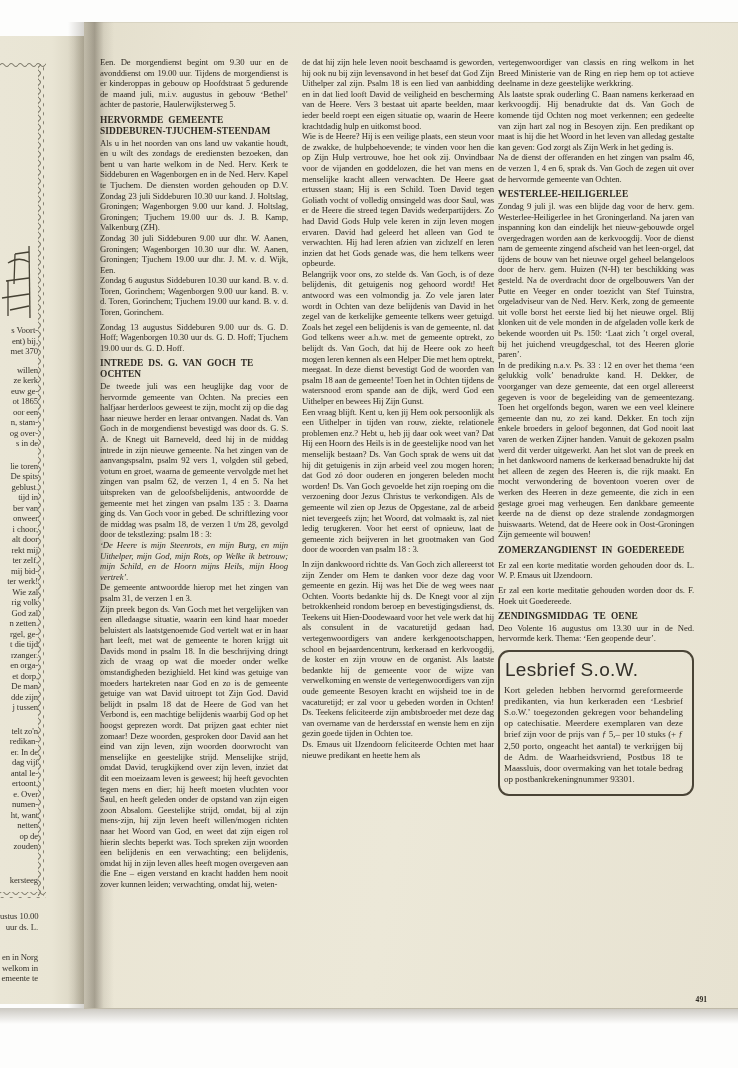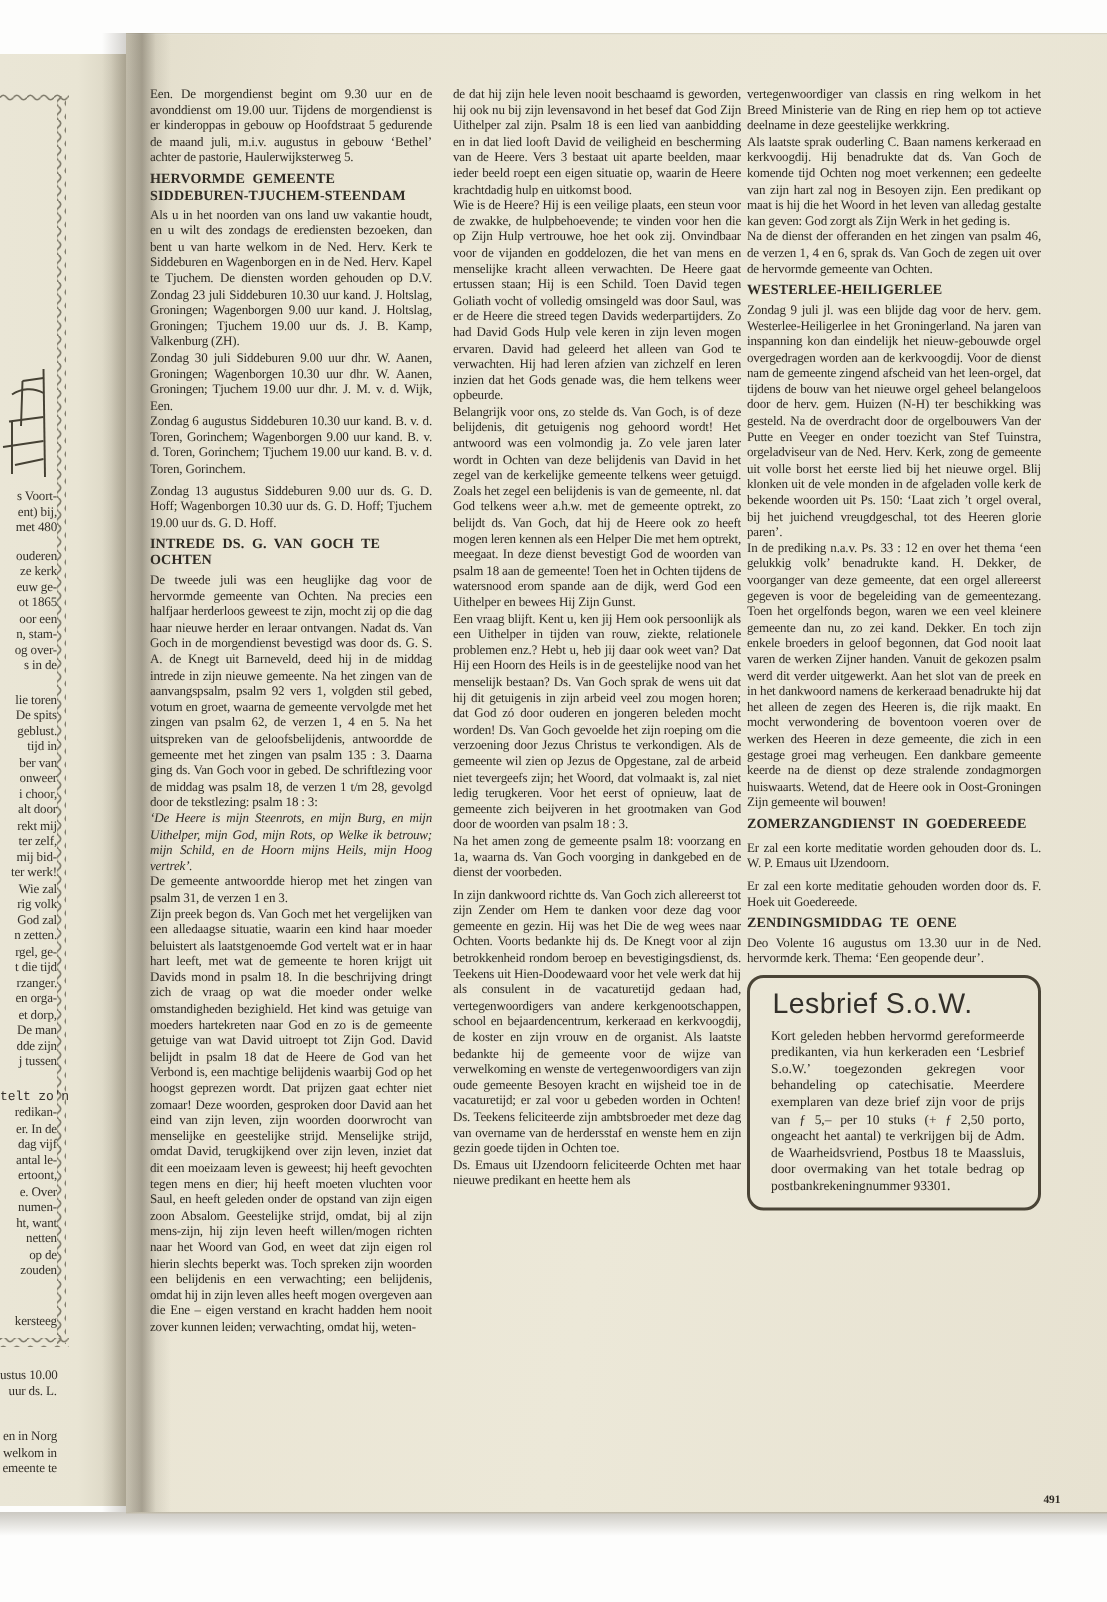--- a/index.html
+++ b/index.html
@@ -30,21 +30,21 @@
   .col-1{left:16px;width:188px;}
   .col-2{left:218px;width:192px;}
   .col-3{left:414px;width:196px;}
   .col p,.col h3{margin:0;text-align:justify;}
   .col .gap{margin-top:4px;}
   .col h3.h{font-weight:700;font-size:9.4px;letter-spacing:0.1px;word-spacing:2.5px;
     white-space:pre-line;margin:5px 0 1px 0;line-height:10.8px;text-align:left;}
   .col p.q{font-style:italic;}
 
   
-  .lesbrief-box{margin-top:6px;border:2px solid #4a4436;border-radius:11px;padding:7px 9px 9px 14px;}
+  .lesbrief-box{margin-top:6px;border:2px solid #4a4436;border-radius:11px;padding:7px 9px 9px 4px;}
   .box-title{font-family:"Liberation Sans",sans-serif;font-size:19px;color:#33302a;
     letter-spacing:0.3px;margin:0 0 5px 1px;line-height:21px;text-align:left;}
   .box-body{font-size:9px;line-height:11.1px;letter-spacing:-0.05px;}
 
   .page-number{position:absolute;top:972px;left:593px;width:30px;text-align:right;
     font-size:7.6px;font-weight:700;color:#2f2b24;}
 </style>
 </head>
 <body>
 
@@ -70,22 +70,22 @@
         <path d="M29,8 L15,10 M15,10 L14,40"></path>
         <path d="M29,18 C22,14 14,15 8,19"></path>
         <path d="M29,34 L6,37 M8,37 L8,72"></path>
         <path d="M29,50 L2,54"></path>
         <path d="M29,62 L10,66"></path>
       </g>
     </svg>
     <div class="frag-wrap">
         <div class="frag">s Voort-</div>
         <div class="frag">ent) bij,</div>
-        <div class="frag">met 480</div>
-        <div class="frag" style="margin-top: 8px;">ouderen</div>
+        <div class="frag">met 370</div>
+        <div class="frag" style="margin-top: 8px;">willen</div>
         <div class="frag">ze kerk</div>
         <div class="frag">euw ge-</div>
         <div class="frag">ot 1865</div>
         <div class="frag">oor een</div>
         <div class="frag">n, stam-</div>
         <div class="frag">og over-</div>
         <div class="frag">s in de</div>
         <div class="frag" style="margin-top: 12px;">lie toren</div>
         <div class="frag">De spits</div>
         <div class="frag">geblust.</div>
@@ -103,21 +103,21 @@
         <div class="frag">God zal</div>
         <div class="frag">n zetten.</div>
         <div class="frag">rgel, ge-</div>
         <div class="frag">t die tijd</div>
         <div class="frag">rzanger.</div>
         <div class="frag">en orga-</div>
         <div class="frag">et dorp,</div>
         <div class="frag">De man</div>
         <div class="frag">dde zijn</div>
         <div class="frag">j tussen</div>
-        <div class="frag" style="margin-top: 13px; font-family: Liberation Mono, monospace;">telt zo'n</div>
+        <div class="frag" style="margin-top: 13px;">telt zo'n</div>
         <div class="frag">redikan-</div>
         <div class="frag">er. In de</div>
         <div class="frag">dag vijf</div>
         <div class="frag">antal le-</div>
         <div class="frag">ertoont,</div>
         <div class="frag">e. Over</div>
         <div class="frag">numen-</div>
         <div class="frag">ht, want</div>
         <div class="frag">netten</div>
         <div class="frag">op de</div>
@@ -145,21 +145,20 @@
         <p class="p">De tweede juli was een heuglijke dag voor de hervormde gemeente van Ochten. Na precies een halfjaar herderloos geweest te zijn, mocht zij op die dag haar nieuwe herder en leraar ontvangen. Nadat ds. Van Goch in de morgendienst bevestigd was door ds. G. S. A. de Knegt uit Barneveld, deed hij in de middag intrede in zijn nieuwe gemeente. Na het zingen van de aanvangspsalm, psalm 92 vers 1, volgden stil gebed, votum en groet, waarna de gemeente vervolgde met het zingen van psalm 62, de verzen 1, 4 en 5. Na het uitspreken van de geloofsbelijdenis, antwoordde de gemeente met het zingen van psalm 135 : 3. Daarna ging ds. Van Goch voor in gebed. De schriftlezing voor de middag was psalm 18, de verzen 1 t/m 28, gevolgd door de tekstlezing: psalm 18 : 3:</p>
         <p class="q">‘De Heere is mijn Steenrots, en mijn Burg, en mijn Uithelper, mijn God, mijn Rots, op Welke ik betrouw; mijn Schild, en de Hoorn mijns Heils, mijn Hoog vertrek’.</p>
         <p class="p">De gemeente antwoordde hierop met het zingen van psalm 31, de verzen 1 en 3.</p>
         <p class="p">Zijn preek begon ds. Van Goch met het vergelijken van een alledaagse situatie, waarin een kind haar moeder beluistert als laatstgenoemde God vertelt wat er in haar hart leeft, met wat de gemeente te horen krijgt uit Davids mond in psalm 18. In die beschrijving dringt zich de vraag op wat die moeder onder welke omstandigheden bezighield. Het kind was getuige van moeders hartekreten naar God en zo is de gemeente getuige van wat David uitroept tot Zijn God. David belijdt in psalm 18 dat de Heere de God van het Verbond is, een machtige belijdenis waarbij God op het hoogst geprezen wordt. Dat prijzen gaat echter niet zomaar! Deze woorden, gesproken door David aan het eind van zijn leven, zijn woorden doorwrocht van menselijke en geestelijke strijd. Menselijke strijd, omdat David, terugkijkend over zijn leven, inziet dat dit een moeizaam leven is geweest; hij heeft gevochten tegen mens en dier; hij heeft moeten vluchten voor Saul, en heeft geleden onder de opstand van zijn eigen zoon Absalom. Geestelijke strijd, omdat, bij al zijn mens-zijn, hij zijn leven heeft willen/mogen richten naar het Woord van God, en weet dat zijn eigen rol hierin slechts beperkt was. Toch spreken zijn woorden een belijdenis en een verwachting; een belijdenis, omdat hij in zijn leven alles heeft mogen overgeven aan die Ene – eigen verstand en kracht hadden hem nooit zover kunnen leiden; verwachting, omdat hij, weten-</p>
       </div>
     <div class="col col-2">
         <p class="p">de dat hij zijn hele leven nooit beschaamd is geworden, hij ook nu bij zijn levensavond in het besef dat God Zijn Uithelper zal zijn. Psalm 18 is een lied van aanbidding en in dat lied looft David de veiligheid en bescherming van de Heere. Vers 3 bestaat uit aparte beelden, maar ieder beeld roept een eigen situatie op, waarin de Heere krachtdadig hulp en uitkomst bood.</p>
         <p class="p">Wie is de Heere? Hij is een veilige plaats, een steun voor de zwakke, de hulpbehoevende; te vinden voor hen die op Zijn Hulp vertrouwe, hoe het ook zij. Onvindbaar voor de vijanden en goddelozen, die het van mens en menselijke kracht alleen verwachten. De Heere gaat ertussen staan; Hij is een Schild. Toen David tegen Goliath vocht of volledig omsingeld was door Saul, was er de Heere die streed tegen Davids wederpartijders. Zo had David Gods Hulp vele keren in zijn leven mogen ervaren. David had geleerd het alleen van God te verwachten. Hij had leren afzien van zichzelf en leren inzien dat het Gods genade was, die hem telkens weer opbeurde.</p>
         <p class="p">Belangrijk voor ons, zo stelde ds. Van Goch, is of deze belijdenis, dit getuigenis nog gehoord wordt! Het antwoord was een volmondig ja. Zo vele jaren later wordt in Ochten van deze belijdenis van David in het zegel van de kerkelijke gemeente telkens weer getuigd. Zoals het zegel een belijdenis is van de gemeente, nl. dat God telkens weer a.h.w. met de gemeente optrekt, zo belijdt ds. Van Goch, dat hij de Heere ook zo heeft mogen leren kennen als een Helper Die met hem optrekt, meegaat. In deze dienst bevestigt God de woorden van psalm 18 aan de gemeente! Toen het in Ochten tijdens de watersnood erom spande aan de dijk, werd God een Uithelper en bewees Hij Zijn Gunst.</p>
         <p class="p">Een vraag blijft. Kent u, ken jij Hem ook persoonlijk als een Uithelper in tijden van rouw, ziekte, relationele problemen enz.? Hebt u, heb jij daar ook weet van? Dat Hij een Hoorn des Heils is in de geestelijke nood van het menselijk bestaan? Ds. Van Goch sprak de wens uit dat hij dit getuigenis in zijn arbeid veel zou mogen horen; dat God zó door ouderen en jongeren beleden mocht worden! Ds. Van Goch gevoelde het zijn roeping om die verzoening door Jezus Christus te verkondigen. Als de gemeente wil zien op Jezus de Opgestane, zal de arbeid niet tevergeefs zijn; het Woord, dat volmaakt is, zal niet ledig terugkeren. Voor het eerst of opnieuw, laat de gemeente zich beijveren in het grootmaken van God door de woorden van psalm 18 : 3.</p>
-        <p class="p">Na het amen zong de gemeente psalm 18: voorzang en 1a, waarna ds. Van Goch voorging in dankgebed en de dienst der voorbeden.</p>
         <p class="p gap">In zijn dankwoord richtte ds. Van Goch zich allereerst tot zijn Zender om Hem te danken voor deze dag voor gemeente en gezin. Hij was het Die de weg wees naar Ochten. Voorts bedankte hij ds. De Knegt voor al zijn betrokkenheid rondom beroep en bevestigingsdienst, ds. Teekens uit Hien-Doodewaard voor het vele werk dat hij als consulent in de vacaturetijd gedaan had, vertegenwoordigers van andere kerkgenootschappen, school en bejaardencentrum, kerkeraad en kerkvoogdij, de koster en zijn vrouw en de organist. Als laatste bedankte hij de gemeente voor de wijze van verwelkoming en wenste de vertegenwoordigers van zijn oude gemeente Besoyen kracht en wijsheid toe in de vacaturetijd; er zal voor u gebeden worden in Ochten! Ds. Teekens feliciteerde zijn ambtsbroeder met deze dag van overname van de herdersstaf en wenste hem en zijn gezin goede tijden in Ochten toe.</p>
         <p class="p">Ds. Emaus uit IJzendoorn feliciteerde Ochten met haar nieuwe predikant en heette hem als</p>
       </div>
     <div class="col col-3">
       <p class="p">vertegenwoordiger van classis en ring welkom in het Breed Ministerie van de Ring en riep hem op tot actieve deelname in deze geestelijke werkkring.</p>
         <p class="p">Als laatste sprak ouderling C. Baan namens kerkeraad en kerkvoogdij. Hij benadrukte dat ds. Van Goch de komende tijd Ochten nog moet verkennen; een gedeelte van zijn hart zal nog in Besoyen zijn. Een predikant op maat is hij die het Woord in het leven van alledag gestalte kan geven: God zorgt als Zijn Werk in het geding is.</p>
         <p class="p">Na de dienst der offeranden en het zingen van psalm 46, de verzen 1, 4 en 6, sprak ds. Van Goch de zegen uit over de hervormde gemeente van Ochten.</p>
         <h3 class="h">WESTERLEE-HEILIGERLEE</h3>
         <p class="p">Zondag 9 juli jl. was een blijde dag voor de herv. gem. Westerlee-Heiligerlee in het Groningerland. Na jaren van inspanning kon dan eindelijk het nieuw-gebouwde orgel overgedragen worden aan de kerkvoogdij. Voor de dienst nam de gemeente zingend afscheid van het leen-orgel, dat tijdens de bouw van het nieuwe orgel geheel belangeloos door de herv. gem. Huizen (N-H) ter beschikking was gesteld. Na de overdracht door de orgelbouwers Van der Putte en Veeger en onder toezicht van Stef Tuinstra, orgeladviseur van de Ned. Herv. Kerk, zong de gemeente uit volle borst het eerste lied bij het nieuwe orgel. Blij klonken uit de vele monden in de afgeladen volle kerk de bekende woorden uit Ps. 150: ‘Laat zich ’t orgel overal, bij het juichend vreugdgeschal, tot des Heeren glorie paren’.</p>
         <p class="p">In de prediking n.a.v. Ps. 33 : 12 en over het thema ‘een gelukkig volk’ benadrukte kand. H. Dekker, de voorganger van deze gemeente, dat een orgel allereerst gegeven is voor de begeleiding van de gemeentezang. Toen het orgelfonds begon, waren we een veel kleinere gemeente dan nu, zo zei kand. Dekker. En toch zijn enkele broeders in geloof begonnen, dat God nooit laat varen de werken Zijner handen. Vanuit de gekozen psalm werd dit verder uitgewerkt. Aan het slot van de preek en in het dankwoord namens de kerkeraad benadrukte hij dat het alleen de zegen des Heeren is, die rijk maakt. En mocht verwondering de boventoon voeren over de werken des Heeren in deze gemeente, die zich in een gestage groei mag verheugen. Een dankbare gemeente keerde na de dienst op deze stralende zondagmorgen huiswaarts. Wetend, dat de Heere ook in Oost-Groningen Zijn gemeente wil bouwen!</p>

